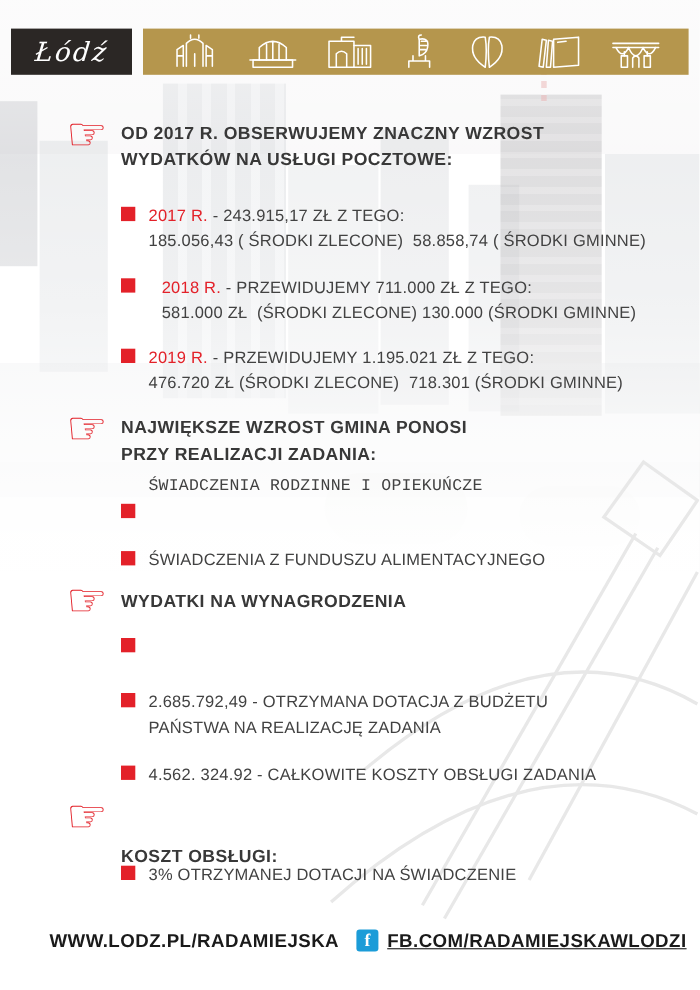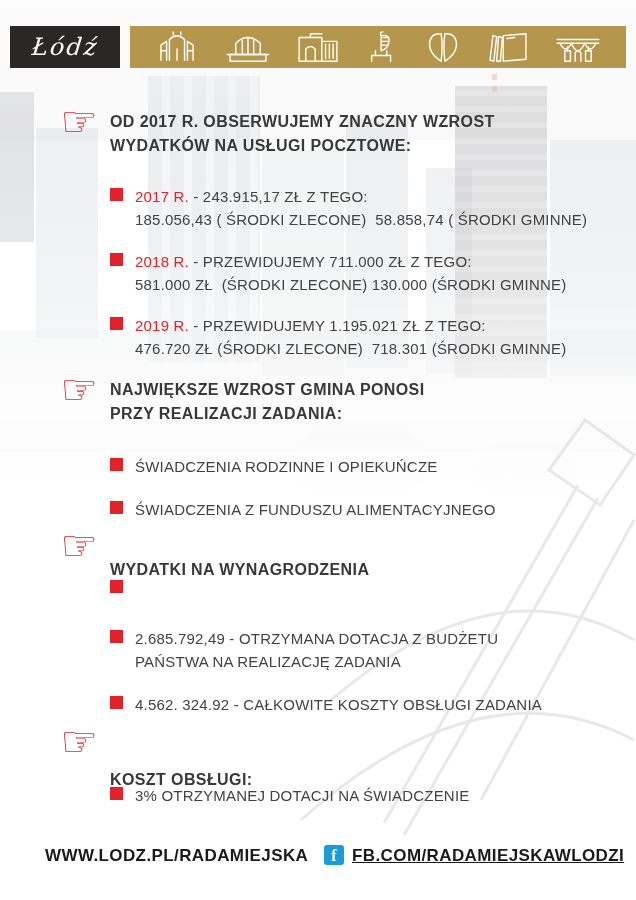--- a/index.html
+++ b/index.html
@@ -168,36 +168,36 @@
     </svg>
   </div>
 
   <div class="hand" style="top:104px;"></div>
   <div class="heading" style="top:110px;"><span>OD 2017 R. OBSERWUJEMY ZNACZNY WZROST</span><br><span>WYDATKÓW NA USŁUGI POCZTOWE:</span></div>
 
   <div class="bullet-sq" style="top:188px;"></div>
   <div class="b-text" style="top:185px;"><span class="year">2017 R.</span><span> - 243.915,17 ZŁ Z TEGO:</span><br><span>185.056,43 ( ŚRODKI ZLECONE)  58.858,74 ( ŚRODKI GMINNE)</span></div>
 
   <div class="bullet-sq" style="top:253px;"></div>
-  <div class="b-text" style="top:250px;"><span class="year">2018 R.</span><span> - PRZEWIDUJEMY 711.000 ZŁ Z TEGO:</span><br><span>581.000 ZŁ  (ŚRODKI ZLECONE) 130.000 (ŚRODKI GMINNE)</span></div>
+  <div class="b-text" style="top:250px;margin-left:12px;"><span class="year">2018 R.</span><span> - PRZEWIDUJEMY 711.000 ZŁ Z TEGO:</span><br><span>581.000 ZŁ  (ŚRODKI ZLECONE) 130.000 (ŚRODKI GMINNE)</span></div>
 
   <div class="bullet-sq" style="top:317px;"></div>
   <div class="b-text" style="top:314px;"><span class="year">2019 R.</span><span> - PRZEWIDUJEMY 1.195.021 ZŁ Z TEGO:</span><br><span>476.720 ZŁ (ŚRODKI ZLECONE)  718.301 (ŚRODKI GMINNE)</span></div>
 
   <div class="hand" style="top:372px;"></div>
   <div class="heading" style="top:378px;"><span>NAJWIĘKSZE WZROST GMINA PONOSI</span><br><span>PRZY REALIZACJI ZADANIA:</span></div>
 
   <div class="bullet-sq" style="top:458px;"></div>
-  <div class="b-text" style="top:455px;"><span>ŚWIADCZENIA RODZINNE I OPIEKUŃCZE</span></div>
+  <div class="b-text" style="top:430px;font-family:Liberation Mono, monospace;"><span>ŚWIADCZENIA RODZINNE I OPIEKUŃCZE</span></div>
 
   <div class="bullet-sq" style="top:501px;"></div>
   <div class="b-text" style="top:498px;"><span>ŚWIADCZENIA Z FUNDUSZU ALIMENTACYJNEGO</span></div>
 
   <div class="hand" style="top:528px;"></div>
-  <div class="heading" style="top:536px;margin-top:22px;"><span>WYDATKI NA WYNAGRODZENIA</span></div>
+  <div class="heading" style="top:536px;"><span>WYDATKI NA WYNAGRODZENIA</span></div>
 
   <div class="bullet-sq" style="top:580px;"></div>
 
   <div class="bullet-sq" style="top:630px;"></div>
   <div class="b-text" style="top:627px;"><span>2.685.792,49 - OTRZYMANA DOTACJA Z BUDŻETU</span><br><span>PAŃSTWA NA REALIZACJĘ ZADANIA</span></div>
 
   <div class="bullet-sq" style="top:696px;"></div>
   <div class="b-text" style="top:693px;"><span>4.562. 324.92 - CAŁKOWITE KOSZTY OBSŁUGI ZADANIA</span></div>
 
   <div class="hand" style="top:724px;"></div>

